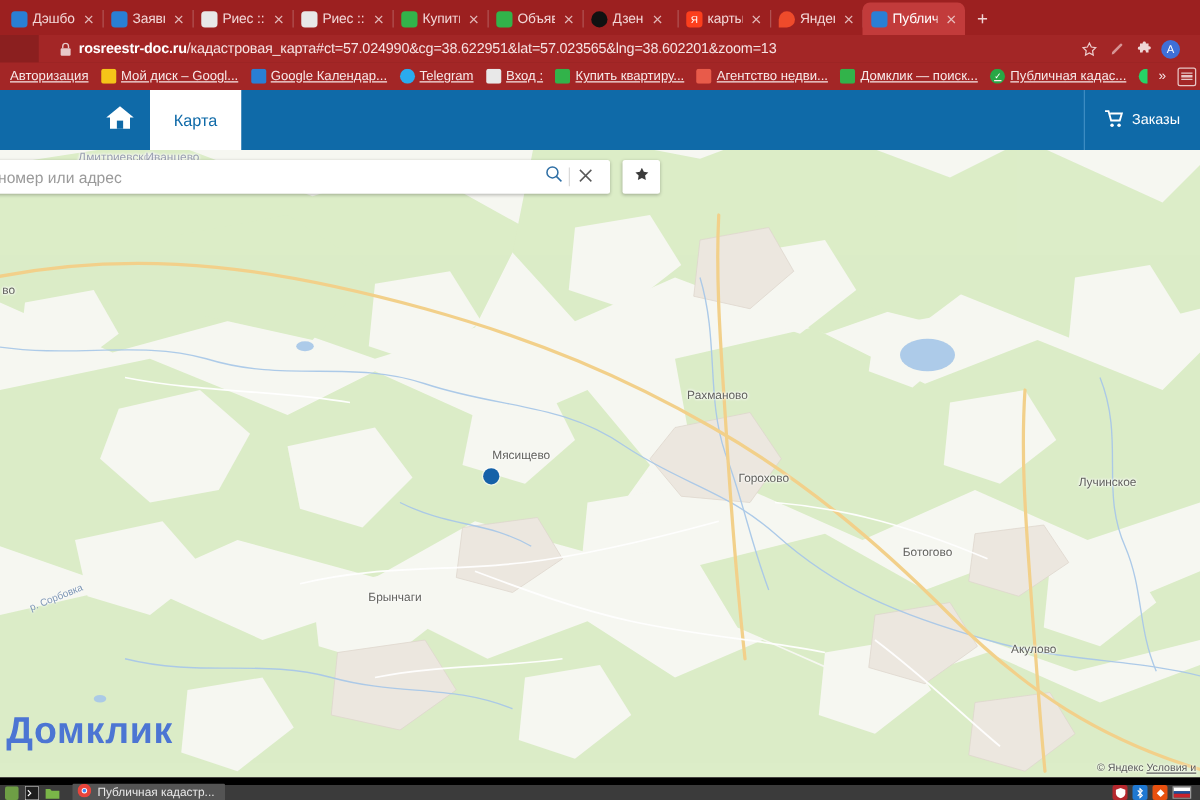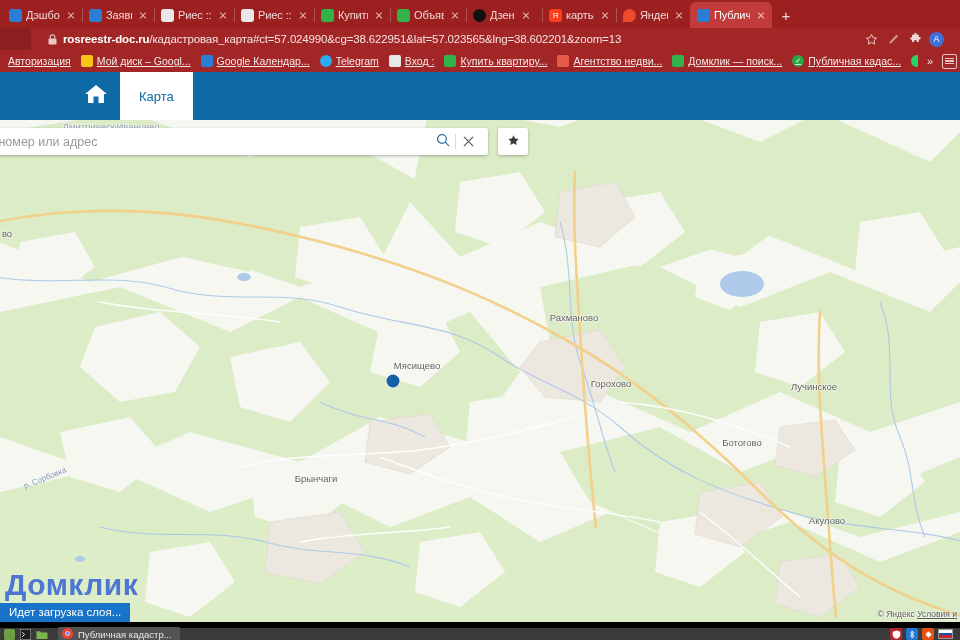--- a/index.html
+++ b/index.html
@@ -340,53 +340,62 @@
         </g>
       </svg>
 
       <div id="labels-host">
           <div class="maplabel hid" style="left: 94px; top: 54px;">Дмитриевское</div>
           <div class="maplabel hid" style="left: 138px; top: 54px;">Иванцево</div>
           <div class="maplabel" style="left: 7px; top: 161px;">во</div>
           <div class="maplabel" style="left: 574px; top: 245px;">Рахманово</div>
           <div class="maplabel" style="left: 417px; top: 293px;">Мясищево</div>
           <div class="maplabel" style="left: 611px; top: 311px;">Горохово</div>
-          <div class="maplabel" style="left: 792px; top: 314px; padding-left: 44px;">Лучинское</div>
+          <div class="maplabel" style="left: 864px; top: 314px; padding-left: 44px;">Лучинское</div>
           <div class="maplabel" style="left: 742px; top: 370px;">Ботогово</div>
           <div class="maplabel" style="left: 316px; top: 406px;">Брынчаги</div>
           <div class="maplabel" style="left: 827px; top: 448px;">Акулово</div>
         </div>
       <div id="rivers-host">
           <div class="rivlabel" style="left: 45px; top: 406px;">р. Сорбовка</div>
         </div>
       <div id="marker-host">
           <div class="marker" style="left: 393px; top: 309px;"></div>
         </div>
 
       <div class="watermark">Домклик</div>
-      <div class="loading">Идет загрузка слоя...</div>
       <div class="attrib">
         <span>© Яндекс</span>
         <u>Условия и</u>
       </div>
     </div>
 
     <div class="sitehdr">
       <div class="hdr-left">
         <div class="homebtn">
           <span>
             <svg width="24" height="22" viewBox="0 0 24 22">
                 <path d="M12 2 L23 11 h-3 v9 H4 v-9 H1 Z" fill="#fff"></path>
                 <rect x="9.5" y="13.5" width="5" height="6.5" fill="#0f6aa8"></rect>
               </svg>
           </span>
         </div>
         <div class="maptab">Карта</div>
       </div>
       <div class="hdr-right">
+        <div class="hdrbtn">
+          <span>
+            <svg width="15" height="14" viewBox="0 0 16 15">
+                <path d="M0 1h3l2.2 8h7.4l1.8-6H4.4" stroke="#fff" stroke-width="1.6" fill="none"></path>
+                <circle cx="6" cy="13" r="1.5" fill="#fff"></circle>
+                <circle cx="12" cy="13" r="1.5" fill="#fff"></circle>
+              </svg>
+          </span>
+          <span>Заказы</span>
+        </div>
       </div>
 
       <div class="searchwrap">
         <div class="searchbox">
           <input type="text" value="" placeholder="Кадастровый номер или адрес" style="">
           <span class="sb-btn">
             <span>
               <svg width="14" height="14" viewBox="0 0 16 16">
                   <circle cx="6.8" cy="6.8" r="5" fill="none" stroke="#2f6fa5" stroke-width="1.4"></circle>
                   <path d="M10.4 10.4 L15 15" stroke="#2f6fa5" stroke-width="1.4"></path>

